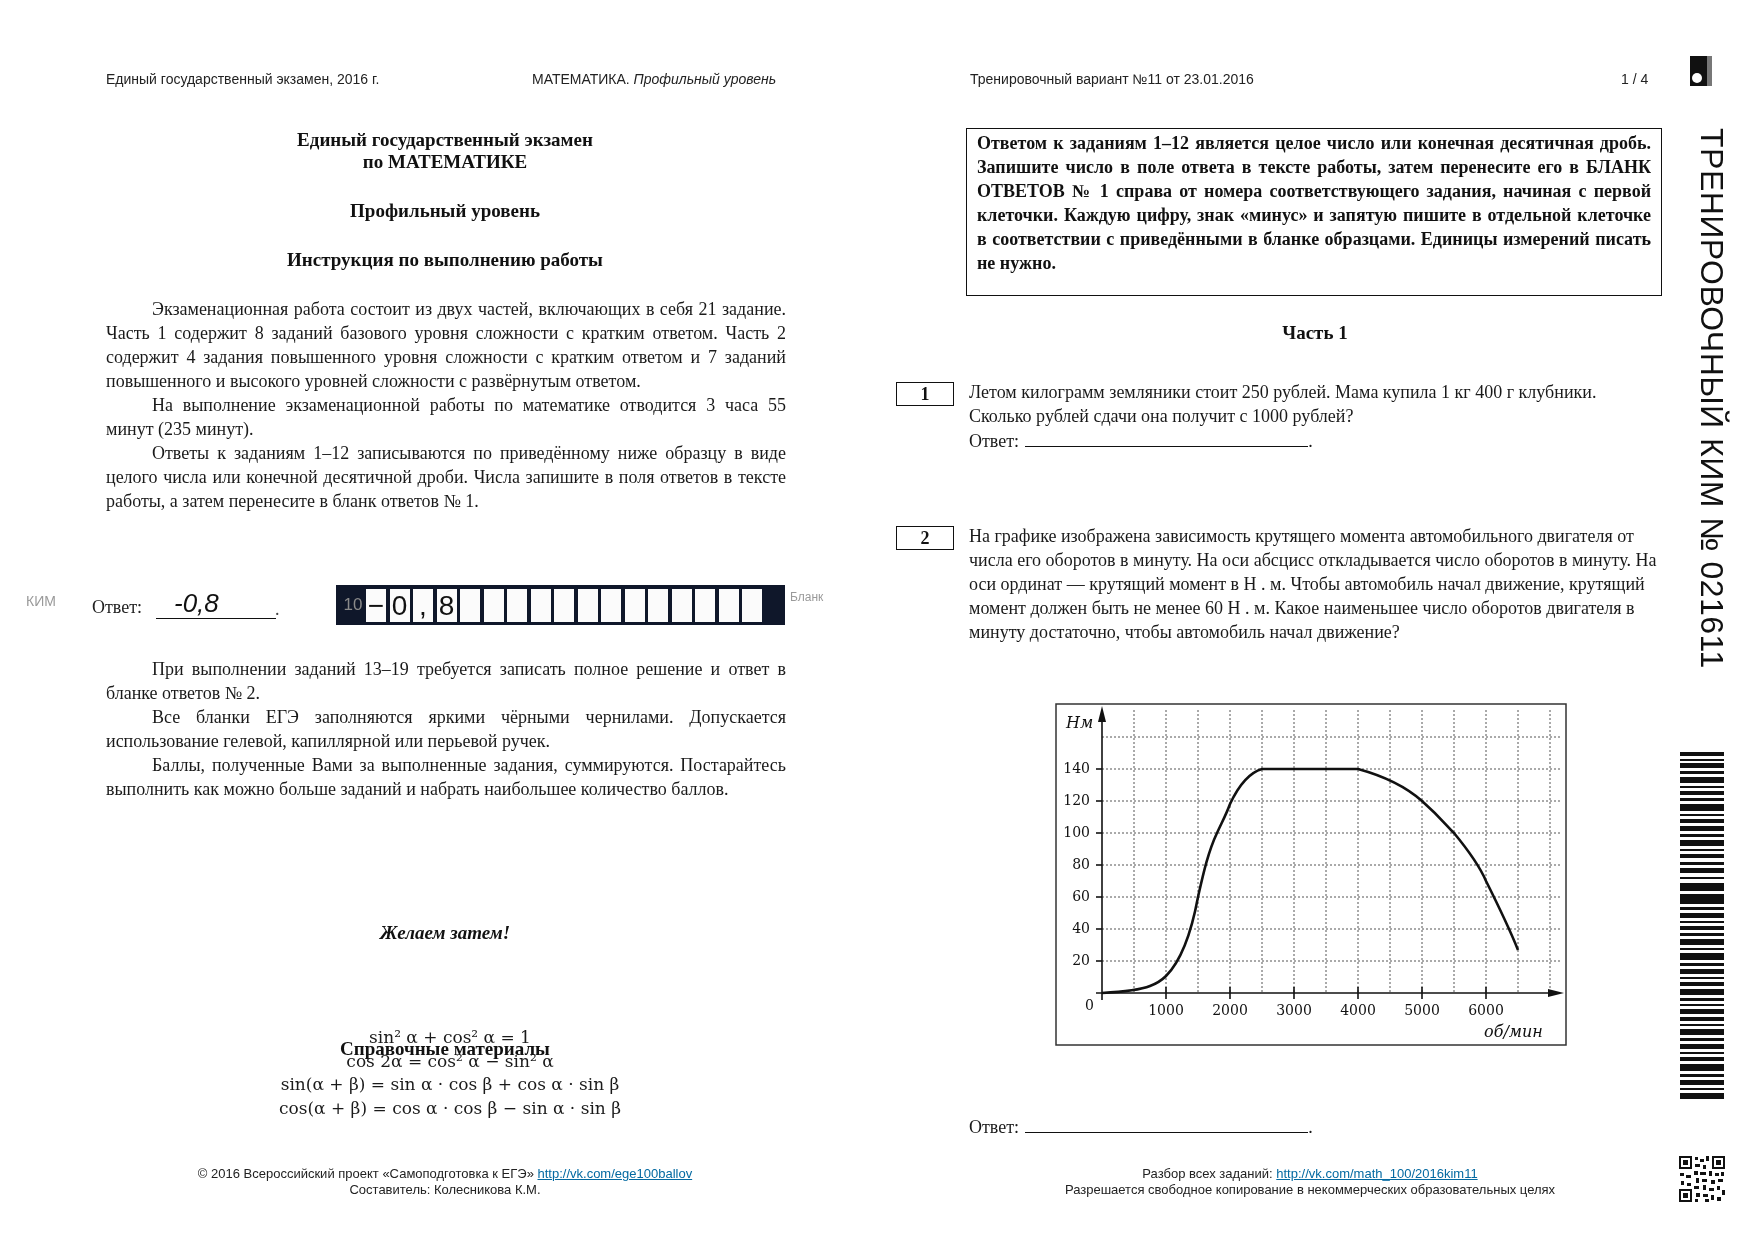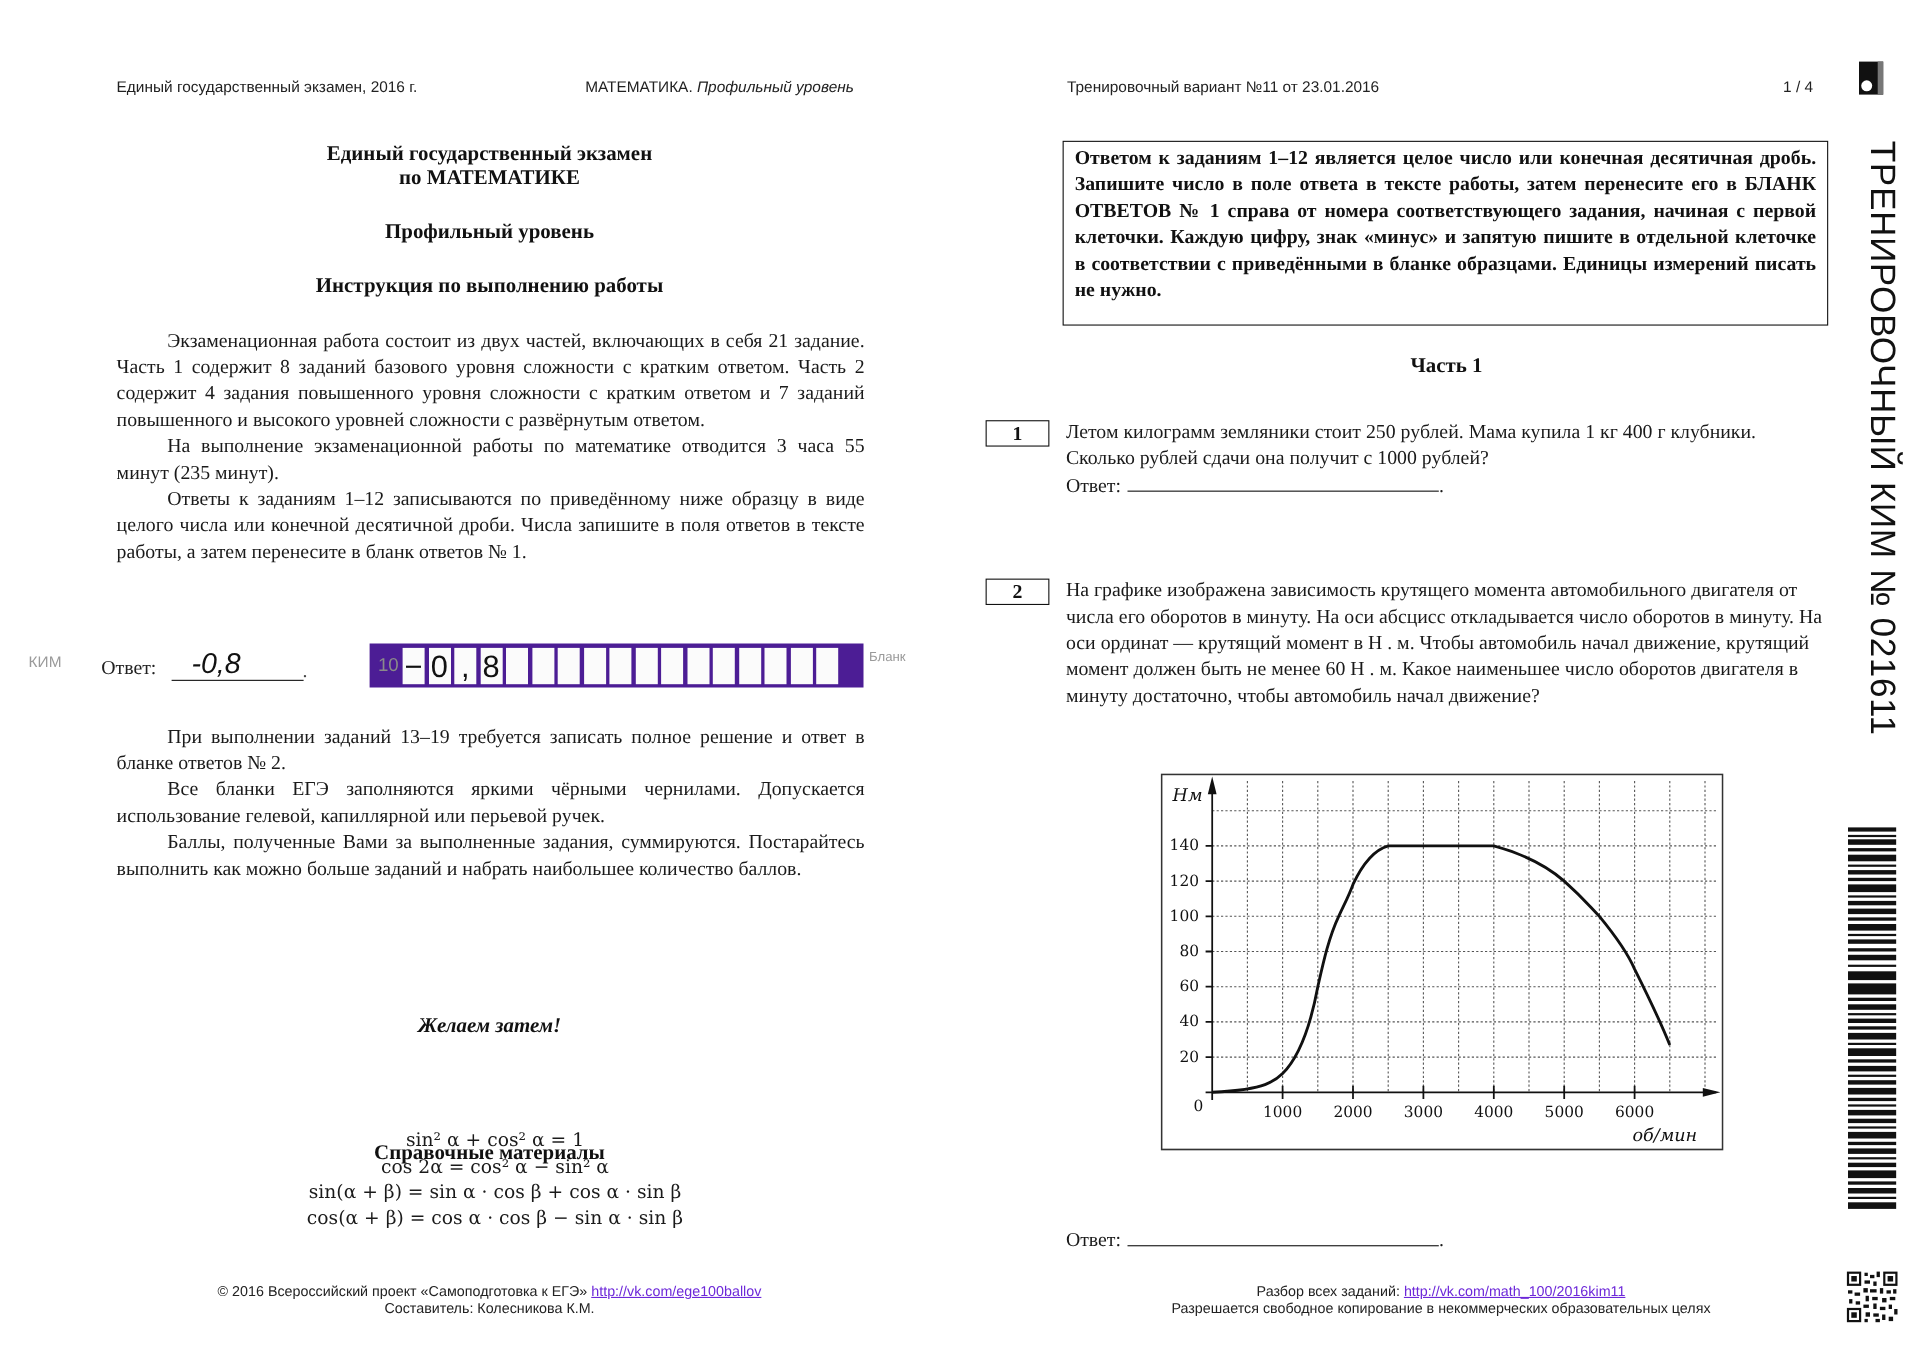--- a/index.html
+++ b/index.html
@@ -9,27 +9,27 @@
   .hdr i { font-style: italic; }
   .serif { font-family: "Liberation Serif", serif; }
   .title-block { left: 100px; width: 690px; text-align: center; font-family: "Liberation Serif", serif; font-weight: bold; font-size: 19px; color: #111; }
   .para { font-family: "Liberation Serif", serif; font-size: 18px; line-height: 24px; text-align: justify; color: #1a1a1a; }
   .para p { margin: 0; text-indent: 46px; }
   .sample-row { top: 585px; left: 20px; width: 820px; height: 40px; }
   .kim-label { position: absolute; left: 6px; top: 8px; font-family: "Liberation Sans", sans-serif; font-size: 14px; color: #9a9a9a; }
   .sample-answer-label { position: absolute; left: 72px; top: 12px; font-family: "Liberation Serif", serif; font-size: 18px; color: #222; }
   .sample-answer-value { position: absolute; left: 136px; top: 2px; width: 120px; border-bottom: 1.5px solid #111; font-family: "Liberation Sans", sans-serif; font-style: italic; font-size: 26px; padding-left: 18px; box-sizing: border-box; color: #111; height: 32px; line-height: 32px; }
   .sample-dot { position: absolute; left: 255px; top: 14px; font-family: "Liberation Serif", serif; font-size: 18px; color: #444; }
-  .blank-strip { position: absolute; left: 316px; top: 0px; width: 449px; height: 40px; background: #4c1d95; display: flex; align-items: center; padding-left: 4px; box-sizing: border-box; }
+  .blank-strip { position: absolute; left: 316px; top: 0px; width: 449px; height: 40px; background: #0f172a; display: flex; align-items: center; padding-left: 4px; box-sizing: border-box; }
   .blank-num { font-family: "Liberation Sans", sans-serif; font-size: 17px; color: #8a8a8a; width: 26px; text-align: center; }
   .blank-cell { width: 20px; height: 33px; background: #fbfbfb; margin-right: 3.5px; font-family: "Liberation Sans", sans-serif; font-size: 28px; line-height: 33px; text-align: center; color: #111; }
   .blank-label { position: absolute; left: 770px; top: 5px; font-family: "Liberation Sans", sans-serif; font-size: 12px; color: #9a9a9a; }
   .formulas { left: 160px; width: 580px; text-align: center; font-family: "DejaVu Serif", serif; font-size: 17px; line-height: 23.5px; color: #1a1a1a; }
   .footer { font-family: "Liberation Sans", sans-serif; font-size: 13px; color: #222; text-align: center; line-height: 16px; }
-  .footer a { color: #6d28d9; text-decoration: underline; }
+  .footer a { color: #0369a1; text-decoration: underline; }
   .instr-box { left: 966px; top: 128px; width: 696px; height: 168px; border: 1.5px solid #111; box-sizing: border-box; padding: 2px 10px; font-family: "Liberation Serif", serif; font-weight: bold; font-size: 18px; line-height: 24px; text-align: justify; color: #111; }
   .task-num { width: 58px; height: 24px; border: 1.5px solid #111; box-sizing: border-box; font-family: "Liberation Serif", serif; font-weight: bold; font-size: 18px; text-align: center; line-height: 22px; }
   .task-text { font-family: "Liberation Serif", serif; font-size: 18px; line-height: 24px; color: #1a1a1a; }
   .answer-line { display: inline-block; width: 283px; border-bottom: 1.2px solid #111; height: 16px; vertical-align: baseline; margin-left: 6px; }
   .side-text { font-family: "Liberation Sans", sans-serif; font-size: 32px; color: #111; transform-origin: 0 0; transform: rotate(90deg); white-space: nowrap; letter-spacing: 0.5px; }
 </style>
 </head>
 <body>
 
 <div class="abs hdr" style="left:106px;">Единый государственный экзамен, 2016 г.</div>

